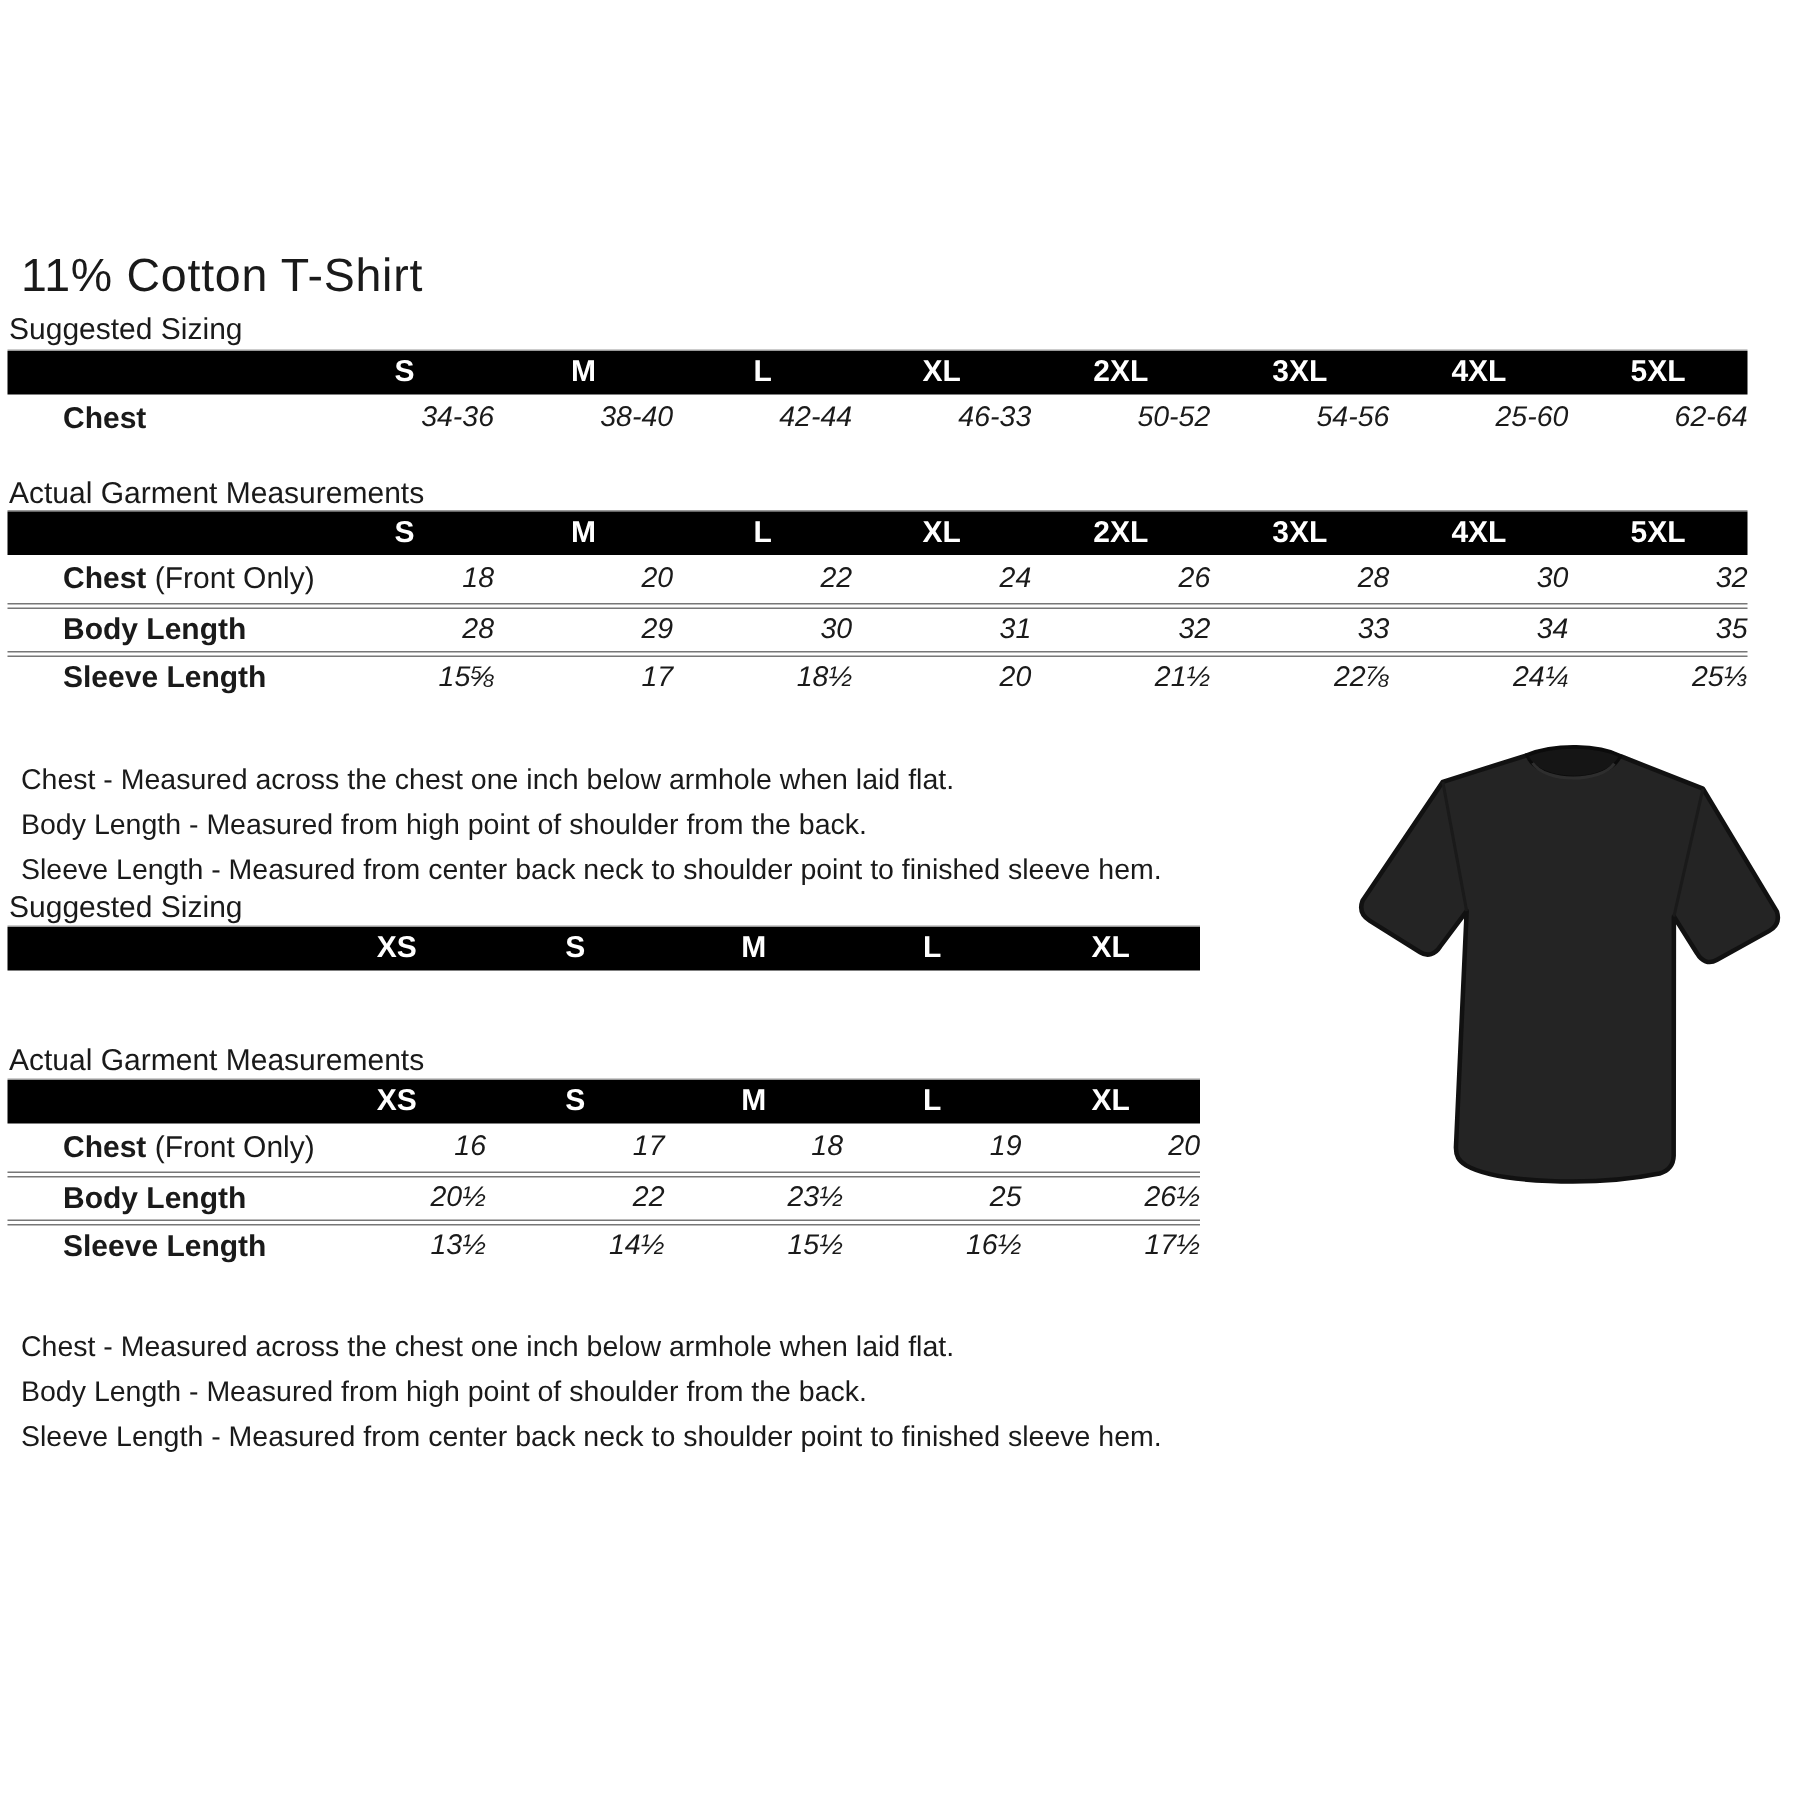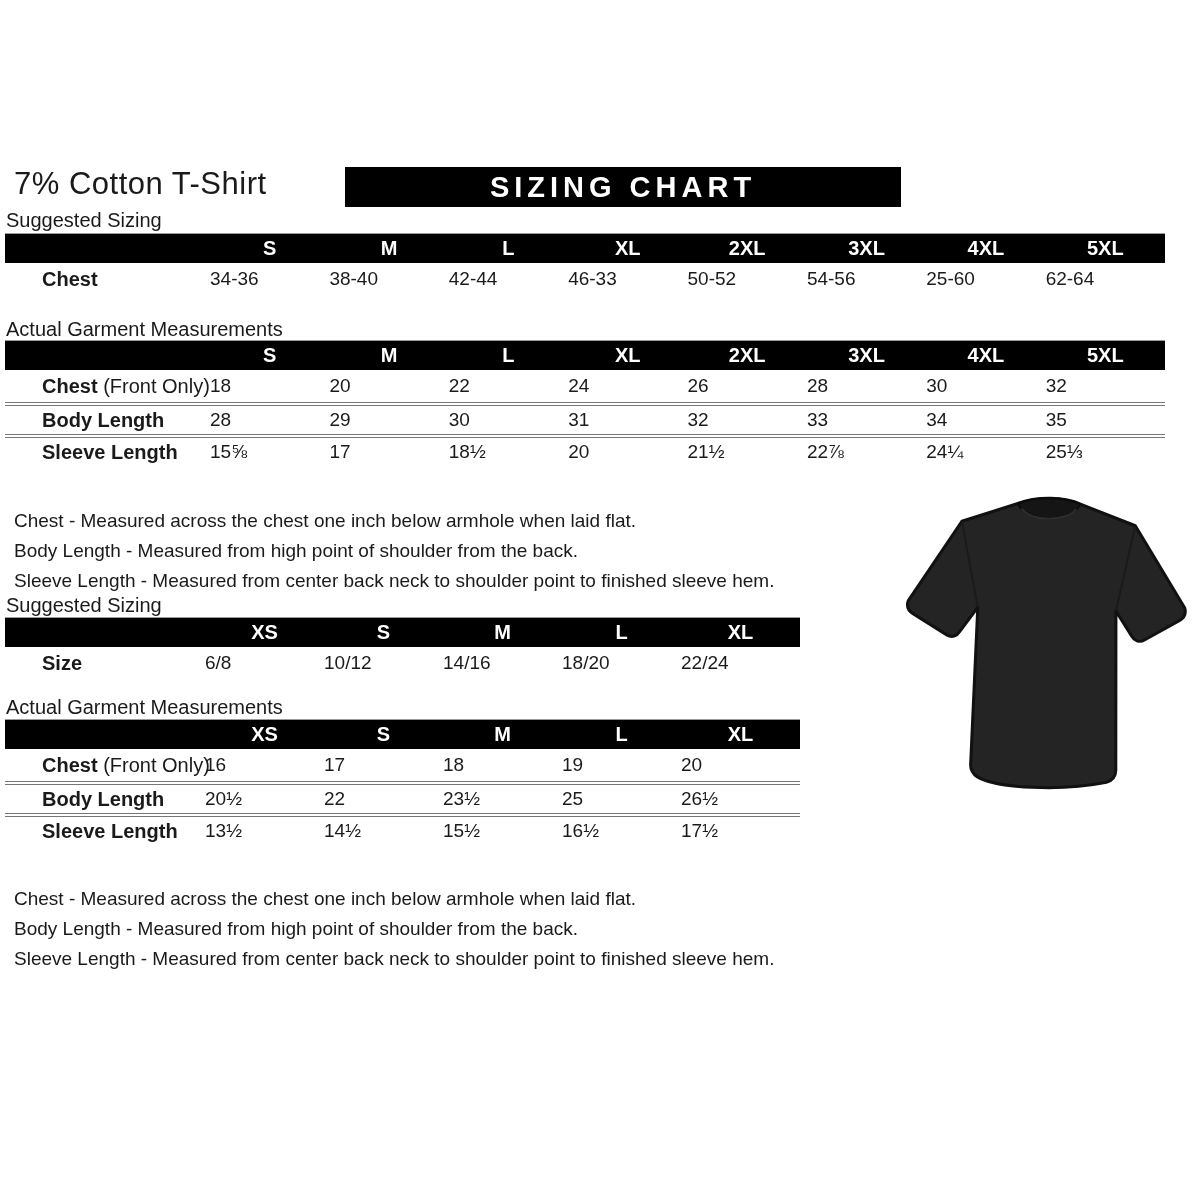--- a/index.html
+++ b/index.html
@@ -23,33 +23,32 @@
     font-size:31px; font-weight:bold; letter-spacing:0.5px;
   }
   .sizing-table { position:absolute; border-top:1px solid #9a9a9a; }
   .trow { display:grid; grid-template-columns:var(--cols); align-items:center; }
   .thead { background:#000; color:#fff; height:29px; }
   .thead .th { text-align:center; font-size:20px; font-weight:bold; }
   .tbodyrow { height:32px; }
   .tbodyrow.sep { border-top:4px double #777; }
   .row-label { font-size:20px; padding-left:9px; white-space:nowrap; }
   .row-label b { font-weight:bold;margin-left:28px; }
-  .tcell { text-align:left; font-size:19px; }
+  .tcell { text-align:right; font-size:19px;font-style:italic; }
   .notes { position:absolute; left:14px; font-size:19px;margin-top:44px; }
   .notes .note-line { height:30px; line-height:30px; white-space:nowrap; }
   .shirt-wrap { position:absolute; left:893px; top:470px; width:305px; height:348px; }
 </style>
 </head>
 <body>
 
 <div class="page">
 
-  <div class="adult-title">7% Cotton T-Shirt</div>
-
-  <div class="banner">SIZING CHART</div>
+  <div class="adult-title">11% Cotton T-Shirt</div>
+
 
   <div class="section-label" style="top:209px;">Suggested Sizing</div>
 
   <div class="sizing-table" style="left:5px; top:233px; width:1160px; --cols:205px repeat(8,1fr);">
       <div class="trow thead">
         <div></div>
         <div class="th">S</div>
         <div class="th">M</div>
         <div class="th">L</div>
         <div class="th">XL</div>
@@ -130,28 +129,20 @@
   <div class="section-label" style="top:594px;">Suggested Sizing</div>
 
   <div class="sizing-table" style="left:5px; top:617px; width:795px; --cols:200px repeat(5,1fr);">
       <div class="trow thead">
         <div></div>
         <div class="th">XS</div>
         <div class="th">S</div>
         <div class="th">M</div>
         <div class="th">L</div>
         <div class="th">XL</div>
-      </div>
-      <div class="trow tbodyrow">
-        <div class="row-label"><b>Size</b></div>
-        <div class="tcell">6/8</div>
-        <div class="tcell">10/12</div>
-        <div class="tcell">14/16</div>
-        <div class="tcell">18/20</div>
-        <div class="tcell">22/24</div>
       </div>
     </div>
 
   <div class="section-label" style="top:696px;">Actual Garment Measurements</div>
 
   <div class="sizing-table" style="left:5px; top:719px; width:795px; --cols:200px repeat(5,1fr);">
       <div class="trow thead">
         <div></div>
         <div class="th">XS</div>
         <div class="th">S</div>

